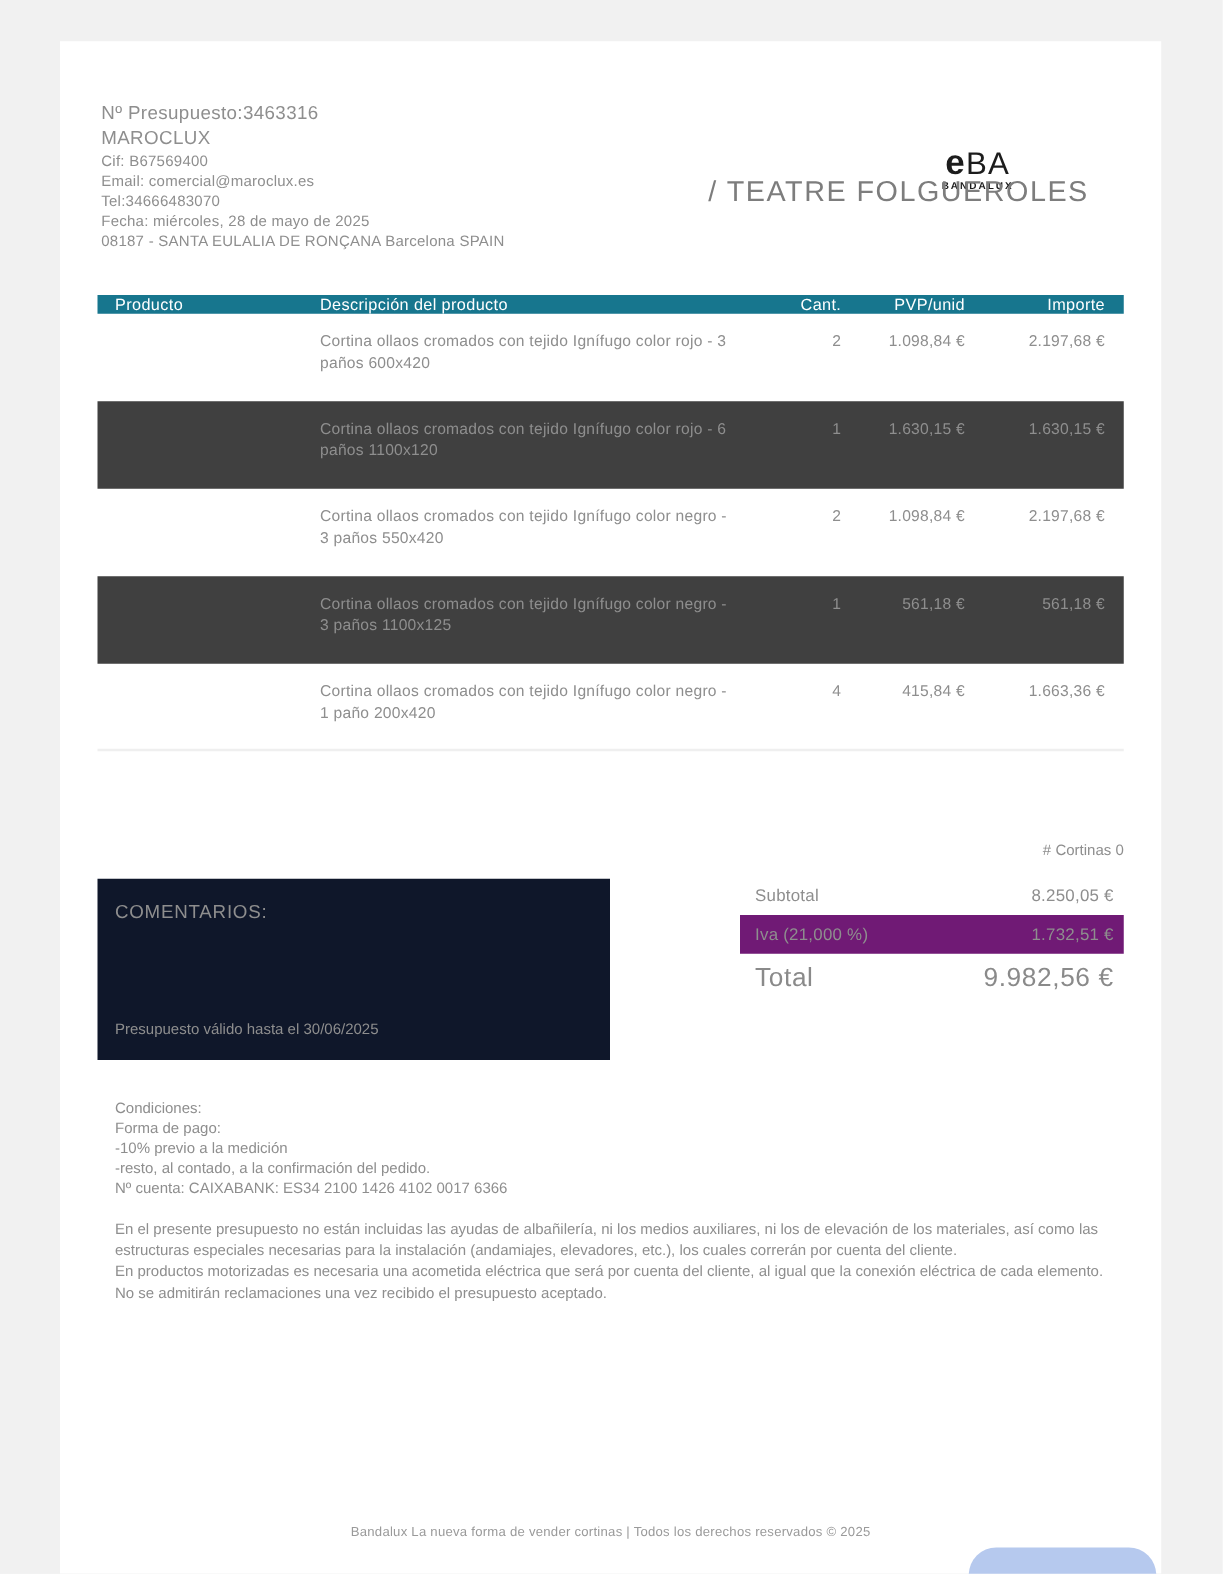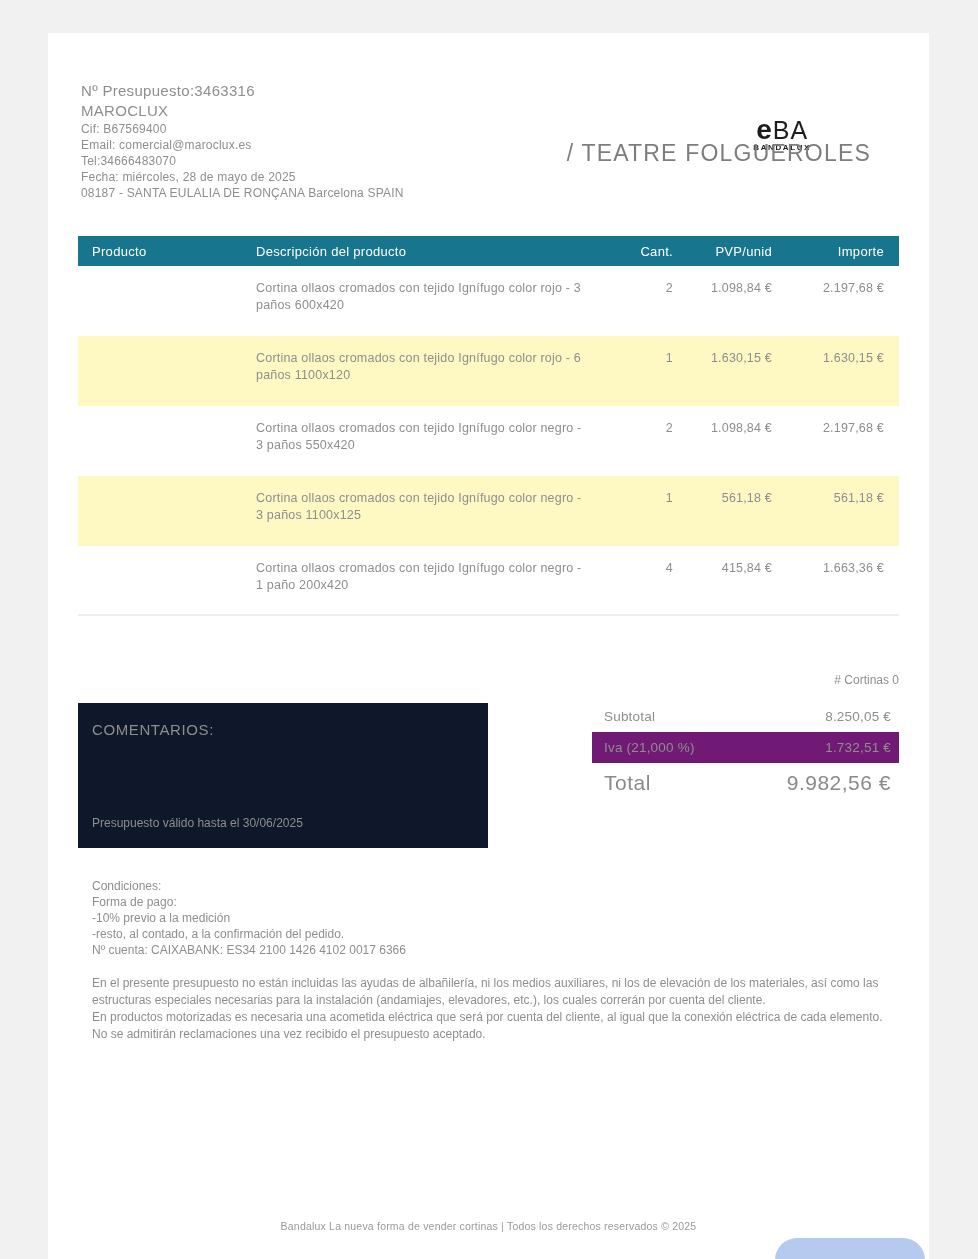--- a/index.html
+++ b/index.html
@@ -38,33 +38,33 @@
   
   .quote-table {
     position: absolute; left: 30px; top: 203px;
     width: 821px;
   }
   .t-head {
     display: grid;
     grid-template-columns: 178px 355px 77px 99px 112px;
     background: #17768e;
     color: #ffffff;
-    height: 30px;
+    height: 15px;
     align-items: center;
     font-size: 13px; font-weight: 300; letter-spacing: .3px;
   }
   .t-head .c0 { padding-left: 14px; }
   .t-row {
     display: grid;
     grid-template-columns: 178px 355px 77px 99px 112px;
     min-height: 70px;
     font-size: 12.5px; font-weight: 300; color: #8e8e8e;
     letter-spacing: .2px;
   }
-  .t-row.alt { background: #fef9c3; }
+  .t-row.alt { background: #404040; }
   .t-row > div { padding-top: 14px; line-height: 17px; }
   .cell-desc { padding-right: 28px; }
   .num { text-align: right; padding-right: 15px; }
   .t-head .num { padding-right: 15px; }
   .t-bottom-line { border-bottom: 2px solid #efefef; }
   
   .cortinas-count {
     position: absolute; right: 30px; top: 640px;
     font-size: 12px; font-weight: 300; color: #8e8e8e;
   }

